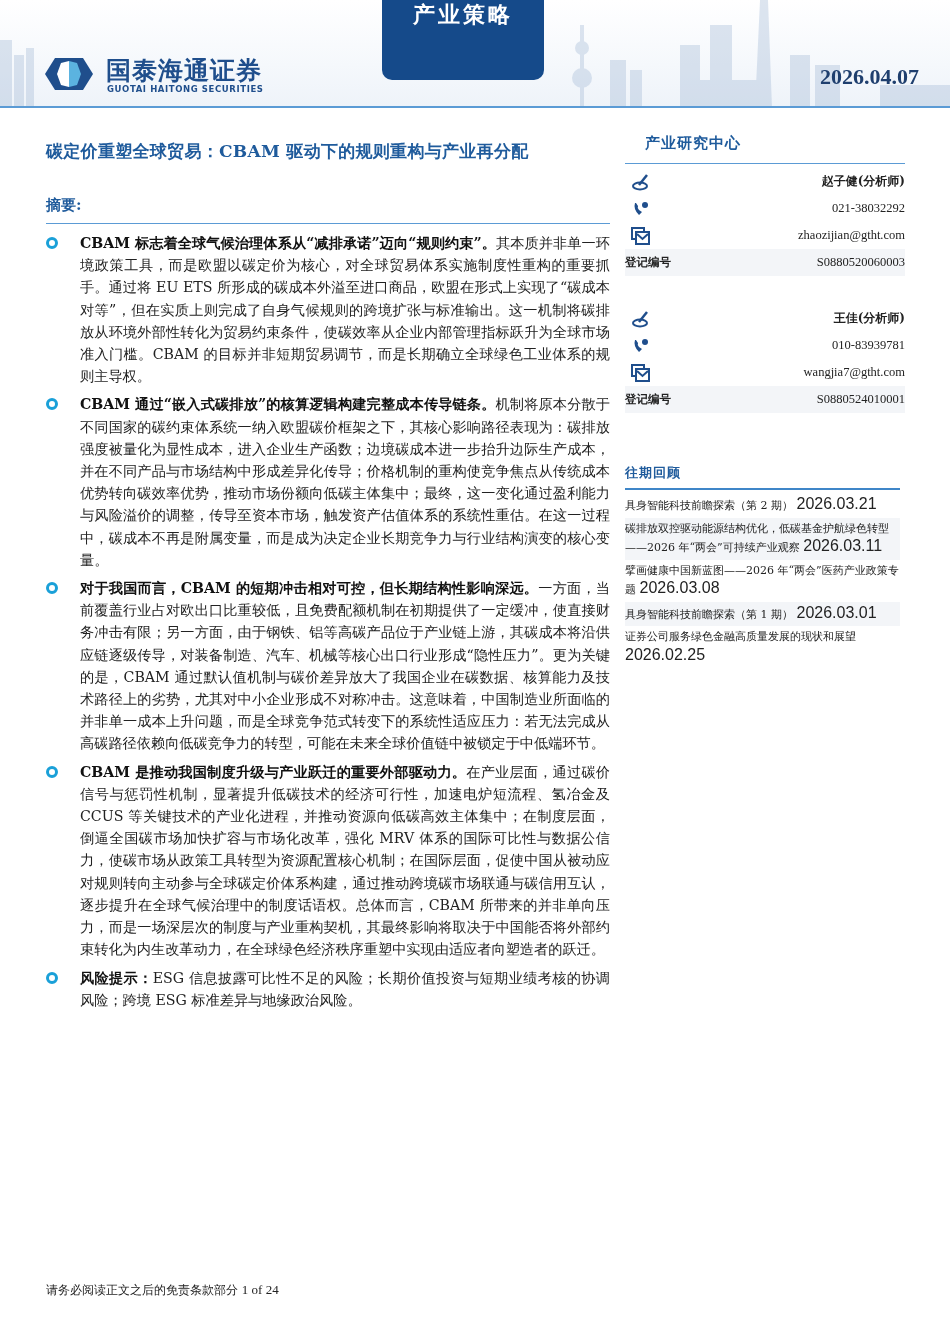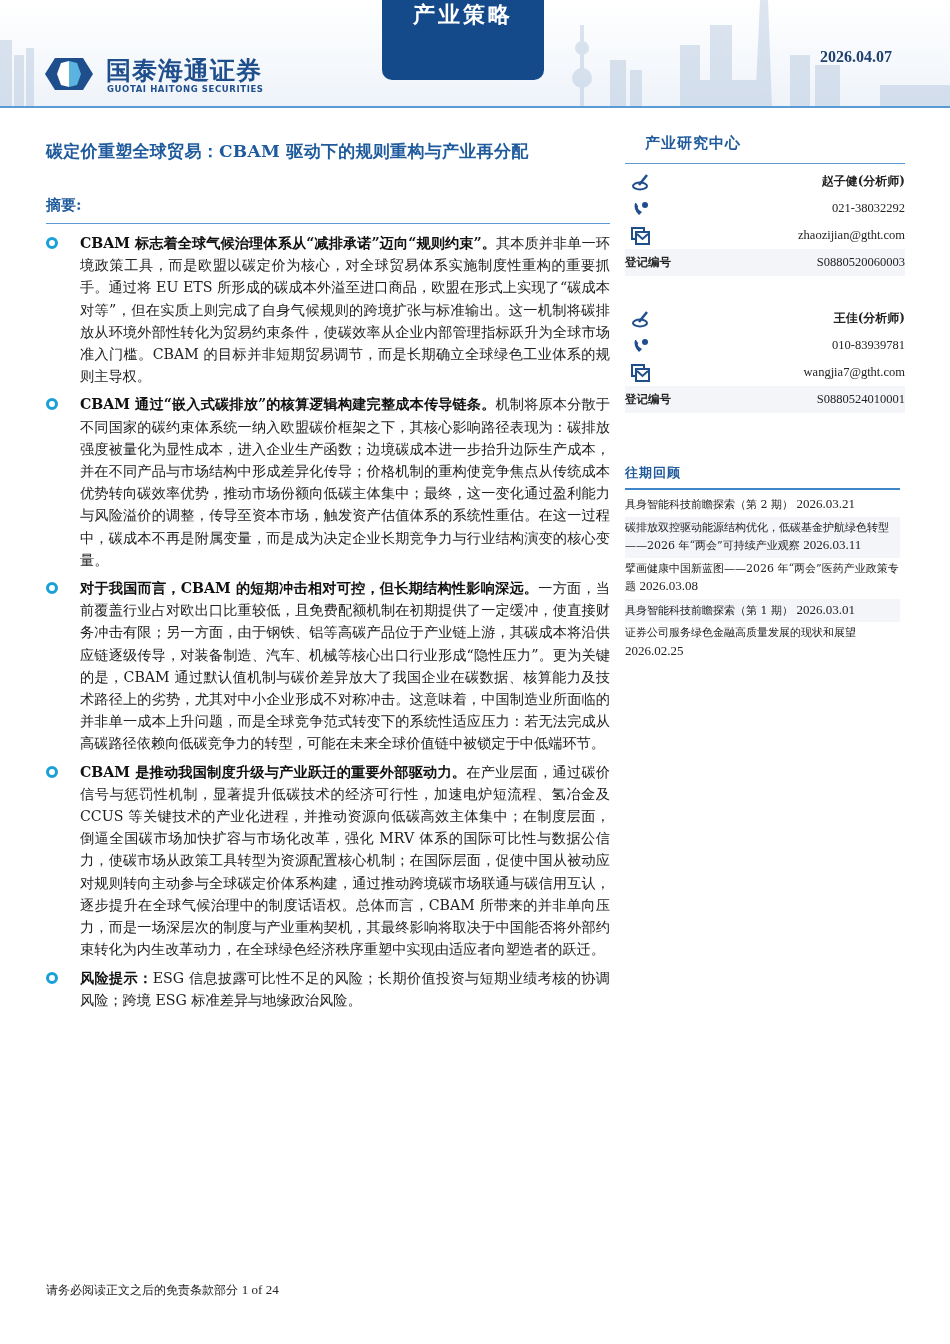--- a/index.html
+++ b/index.html
@@ -13,22 +13,22 @@
   .header-rule { position: absolute; left: 0; top: 106px; width: 950px; height: 2px; background: #5b9bd5; }
   .logo { position: absolute; left: 45px; top: 58px; width: 48px; height: 32px; }
   .brand-cn { position: absolute; left: 106px; top: 54px; font-family: "DejaVu Sans", sans-serif;
     font-weight: bold; font-size: 25px; color: #1f4e8c; letter-spacing: 1px; }
   .brand-en { position: absolute; left: 107px; top: 84px; font-family: "DejaVu Sans", sans-serif;
     font-weight: bold; font-size: 8.5px; color: #1f4e8c; letter-spacing: 0.6px; }
   .category-tab { position: absolute; left: 382px; top: 0; width: 162px; height: 80px;
     background: #154a8a; border-radius: 0 0 10px 10px; display: flex; align-items: flex-start;
     justify-content: center; padding-bottom: 24px; }
   .category-tab span { color: #ffffff; font-size: 22px; font-weight: bold; letter-spacing: 3px; }
-  .report-date { position: absolute; left: 820px; top: 48px; font-family: "Liberation Serif", serif;
-    font-weight: bold; font-size: 16px; color: #1f3f6e; text-align: right; }
+  .report-date { position: absolute; left: 820px; top: 64px; font-family: "Liberation Serif", serif;
+    font-weight: bold; font-size: 22px; color: #1f3f6e; text-align: right; }
 
   
   .main { position: absolute; left: 46px; top: 140px; width: 564px; }
   .doc-title { font-size: 17px; font-weight: bold; color: #1f5b9c; letter-spacing: 0.3px; white-space: nowrap; }
   .summary-label { margin-top: 33px; font-size: 15px; font-weight: bold; color: #1f5b9c; }
   .summary-rule { margin-top: 8px; height: 1px; background: #5b9bd5; width: 564px; }
   .bullets { list-style: none; margin-top: 8px; }
   .bullet { position: relative; padding-left: 34px; font-size: 14.2px; line-height: 22.2px;
     text-align: justify; color: #222; margin-bottom: 6px; }
   .bullet-icon { position: absolute; left: 0; top: 5px; width: 12px; height: 12px; border-radius: 50%;
@@ -45,21 +45,21 @@
     font-family: "Liberation Serif", serif; font-size: 12.5px; color: #222; }
   .a-row .ic { width: 22px; height: 22px; display: flex; align-items: center; justify-content: center; margin-left: 5px; }
   .a-row .name { font-family: "DejaVu Serif", serif; font-weight: bold; font-size: 12px; }
   .a-row.reg { background: #f3f5f8; align-items: center; }
   .a-row.reg .lbl { font-family: "DejaVu Serif", serif; font-weight: bold; font-size: 11.5px; }
   .past-heading { margin-top: 51px; font-size: 13px; font-weight: bold; color: #1f5b9c; letter-spacing: 1px; }
   .past-rule { height: 2px; background: #3f86c8; margin-top: 6px; width: 275px; }
   .past-list { list-style: none; margin-top: 3px; width: 275px; }
   .past-item { font-size: 11px; line-height: 17.5px; color: #222; padding: 2px 0 3px 0; }
   .past-item:nth-child(2), .past-item:nth-child(4) { background: #f3f5f8; }
-  .past-item .d { font-family: Liberation Serif, serif; font-size: 13px; }
+  .past-item .d { font-family: Liberation Sans, sans-serif; font-size: 16px; }
 
   
   .footer { position: absolute; left: 46px; top: 1282px; font-size: 12px; color: #222; }
   .footer .pg { font-family: "Liberation Serif", serif; font-size: 13px; }
 </style>
 </head>
 <body>
 
 <div class="header">
   <svg class="skyline" viewBox="0 0 950 108" preserveAspectRatio="none">

